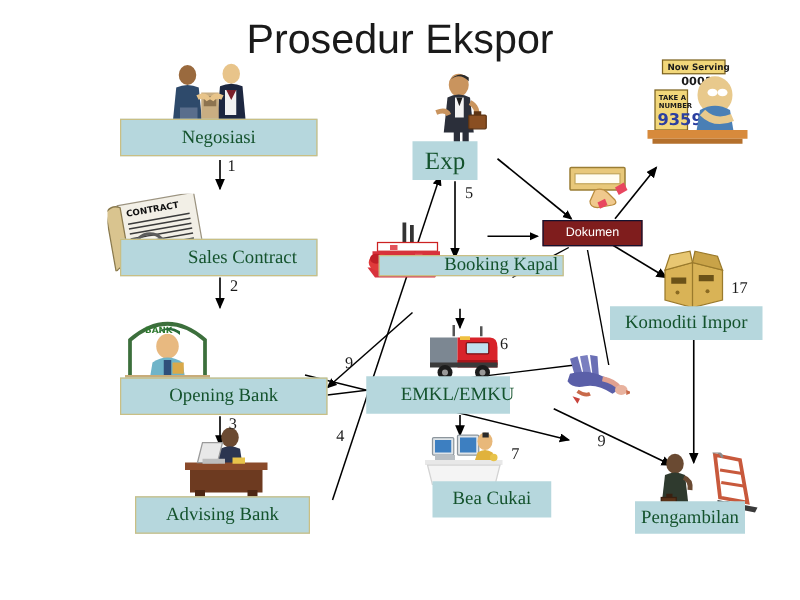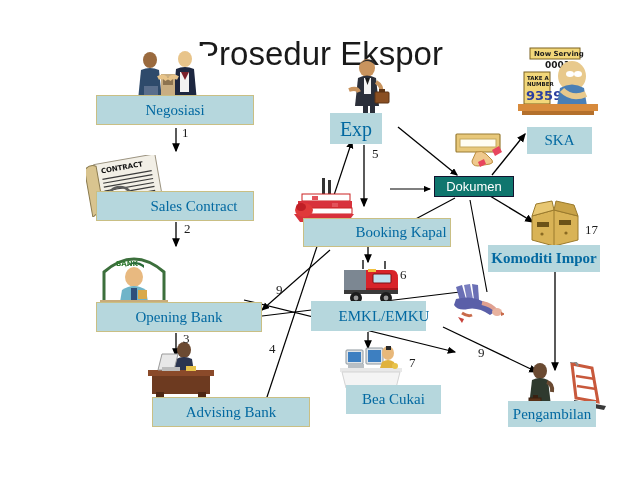--- a/index.html
+++ b/index.html
@@ -7,49 +7,49 @@
     width:640px;height:480px;
     background:#ffffff;
     font-family:"Liberation Serif", serif;
     overflow:hidden;
     position:relative;
   }
   #stage{position:absolute;left:0;top:0;width:640px;height:480px;}
 
   
   #title{
-    position:absolute;left:0;top:35px;width:640px;
+    position:absolute;left:0;top:12px;width:640px;
     text-align:center;
     font-family:"Liberation Sans", sans-serif;
     font-size:33px;
     color:#1a1a1a;
     letter-spacing:0px;
   }
 
   
   #wires{position:absolute;left:0;top:0;width:640px;height:480px;}
 
   
   .node{
     position:absolute;
     background:#b6d7dd;
-    color:#0369a1;
+    color:#14532d;
     display:flex;align-items:center;justify-content:center;
     font-size:15px;
     line-height:1;
     box-sizing:border-box;
     white-space:nowrap;
   }
   .node.bordered{border:1px solid #c9bf84;}
   .node.plain{border:none;}
   .node.doc{
-    background:#0f766e;
+    background:#7f1d1d;
     color:#ffffff;
     border:1px solid #14122f;
-    font-size:13px;
+    font-size:10px;
     font-family:"Liberation Sans", sans-serif;
   }
   .node.big{font-size:20px;}
 
   
   .numlbl{
     position:absolute;
     font-size:13px;
     color:#1c1c1c;
     font-family:"Liberation Serif", serif;
@@ -323,49 +323,46 @@
   </div>
 
   <div class="node bordered" style="left:96px;top:191px;width:158px;height:30px;padding-left:38px;">
     <span>Sales Contract</span>
   </div>
 
   <div class="node bordered" style="left:96px;top:302px;width:166px;height:30px;">
     <span>Opening Bank</span>
   </div>
 
-  <div class="node bordered" style="left:108px;top:397px;width:158px;height:30px;margin-left:44px;">
+  <div class="node bordered" style="left:108px;top:397px;width:140px;height:30px;">
     <span>Advising Bank</span>
   </div>
 
   <div class="node plain big" style="left:330px;top:113px;width:52px;height:31px;">
     <span>Exp</span>
   </div>
 
-  <div class="node bordered" style="left:303px;top:218px;width:148px;height:29px;padding-left:48px;">
+  <div class="node bordered" style="left:303px;top:204px;width:148px;height:17px;padding-left:48px;">
     <span>Booking Kapal</span>
   </div>
 
-  <div class="node plain" style="left:311px;top:301px;width:115px;height:30px;padding-left:31px;">
+  <div class="node plain" style="left:293px;top:301px;width:115px;height:30px;padding-left:31px;">
     <span>EMKL/EMKU</span>
   </div>
 
   <div class="node plain" style="left:346px;top:385px;width:95px;height:29px;">
     <span>Bea Cukai</span>
   </div>
 
   <div class="node doc" style="left:434px;top:176px;width:80px;height:21px;">
     <span>Dokumen</span>
   </div>
 
-  <div class="node plain" style="left:527px;top:127px;width:65px;height:27px;">
-    <span>SKA</span>
-  </div>
-
-  <div class="node plain" style="left:488px;top:245px;width:112px;height:27px;font-weight:bold;">
+
+  <div class="node plain" style="left:488px;top:245px;width:122px;height:27px;">
     <span>Komoditi Impor</span>
   </div>
 
   <div class="node plain" style="left:508px;top:401px;width:88px;height:26px;">
     <span>Pengambilan</span>
   </div>
 
   <div class="numlbl" style="left:182px;top:125px;">1</div>
   <div class="numlbl" style="left:184px;top:221px;">2</div>
   <div class="numlbl" style="left:183px;top:331px;">3</div>

